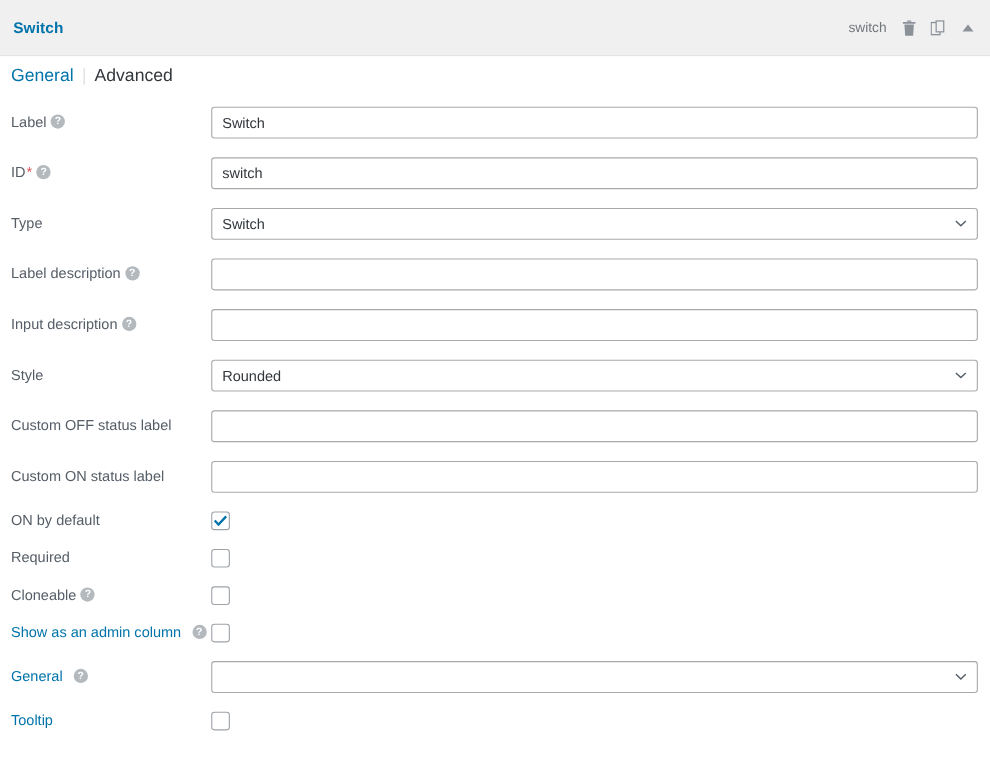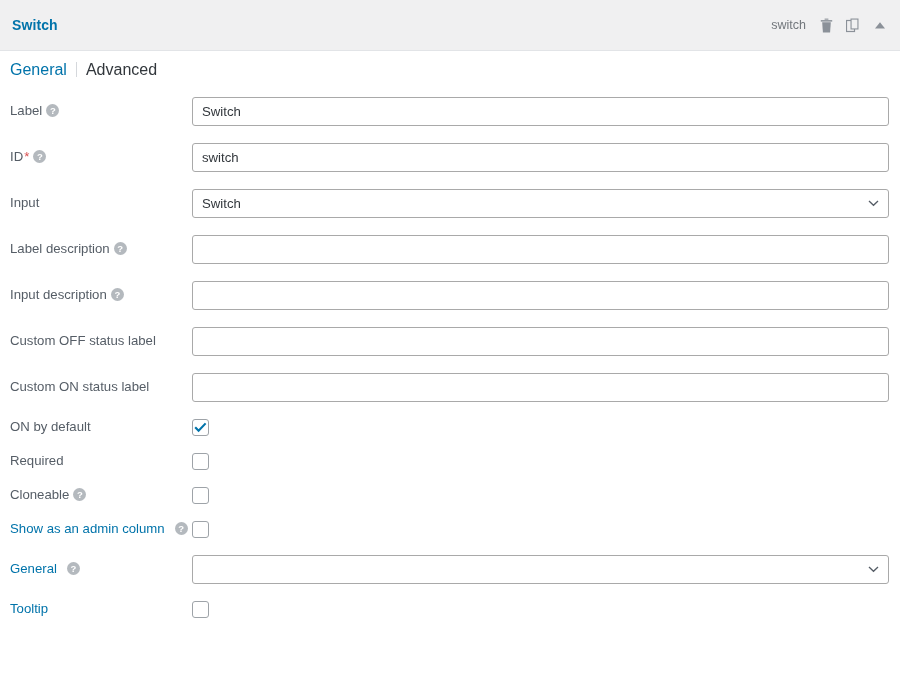--- a/index.html
+++ b/index.html
@@ -200,21 +200,21 @@
       <span class="req">*</span>
       <span class="help">?</span>
     </div>
     <div class="field">
       <input class="txt" type="text" value="switch" style="">
     </div>
   </div>
 
   <div class="row tall">
     <div class="label">
-      <span>Input</span>
+      <span>Type</span>
     </div>
     <div class="field">
       <div class="sel">
         <span class="val">Switch</span>
         <span class="chev">
           <svg width="11" height="7" viewBox="0 0 11 7">
             <path d="M1 1l4.5 4.3L10 1" fill="none" stroke="#555d66" stroke-width="1.3"></path>
           </svg>
         </span>
       </div>
@@ -234,20 +234,35 @@
   <div class="row tall">
     <div class="label">
       <span>Input description</span>
       <span class="help">?</span>
     </div>
     <div class="field">
       <input class="txt" type="text" value="" style="">
     </div>
   </div>
 
+  <div class="row tall">
+    <div class="label">
+      <span>Style</span>
+    </div>
+    <div class="field">
+      <div class="sel">
+        <span class="val">Rounded</span>
+        <span class="chev">
+          <svg width="11" height="7" viewBox="0 0 11 7">
+            <path d="M1 1l4.5 4.3L10 1" fill="none" stroke="#555d66" stroke-width="1.3"></path>
+          </svg>
+        </span>
+      </div>
+    </div>
+  </div>
 
   <div class="row tall">
     <div class="label">
       <span>Custom OFF status label</span>
     </div>
     <div class="field">
       <input class="txt" type="text" value="" style="">
     </div>
   </div>
 

